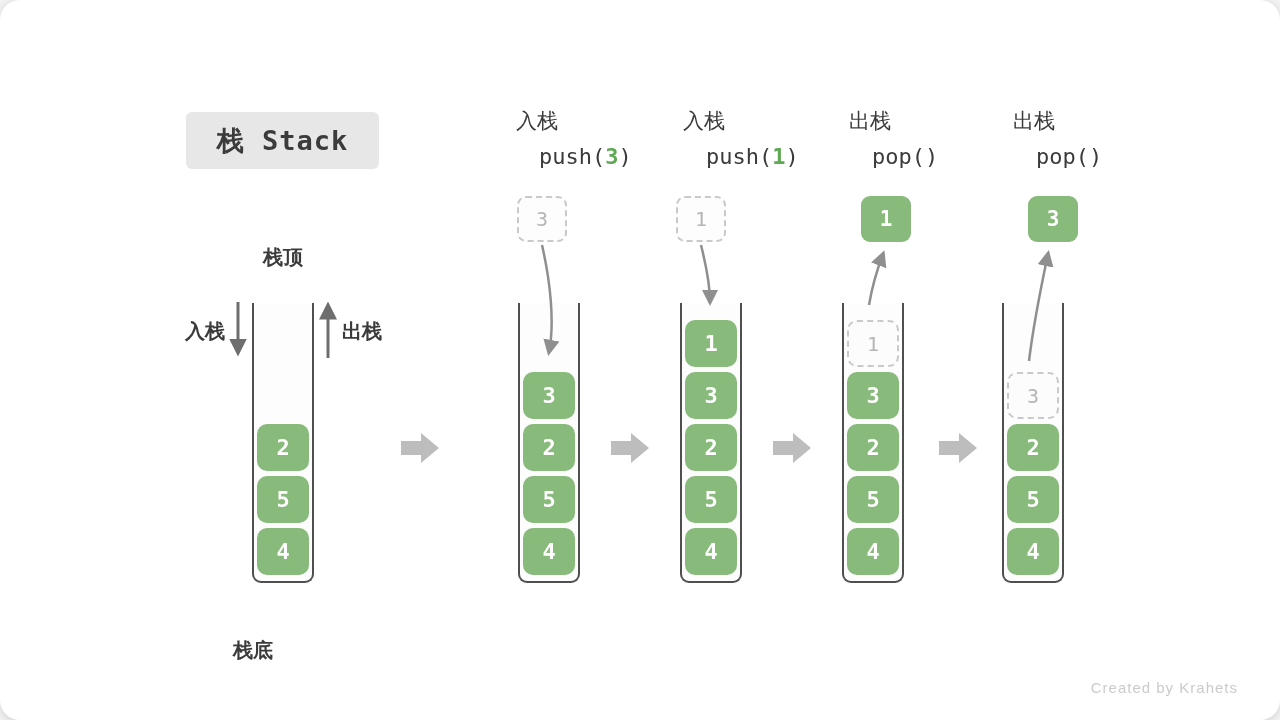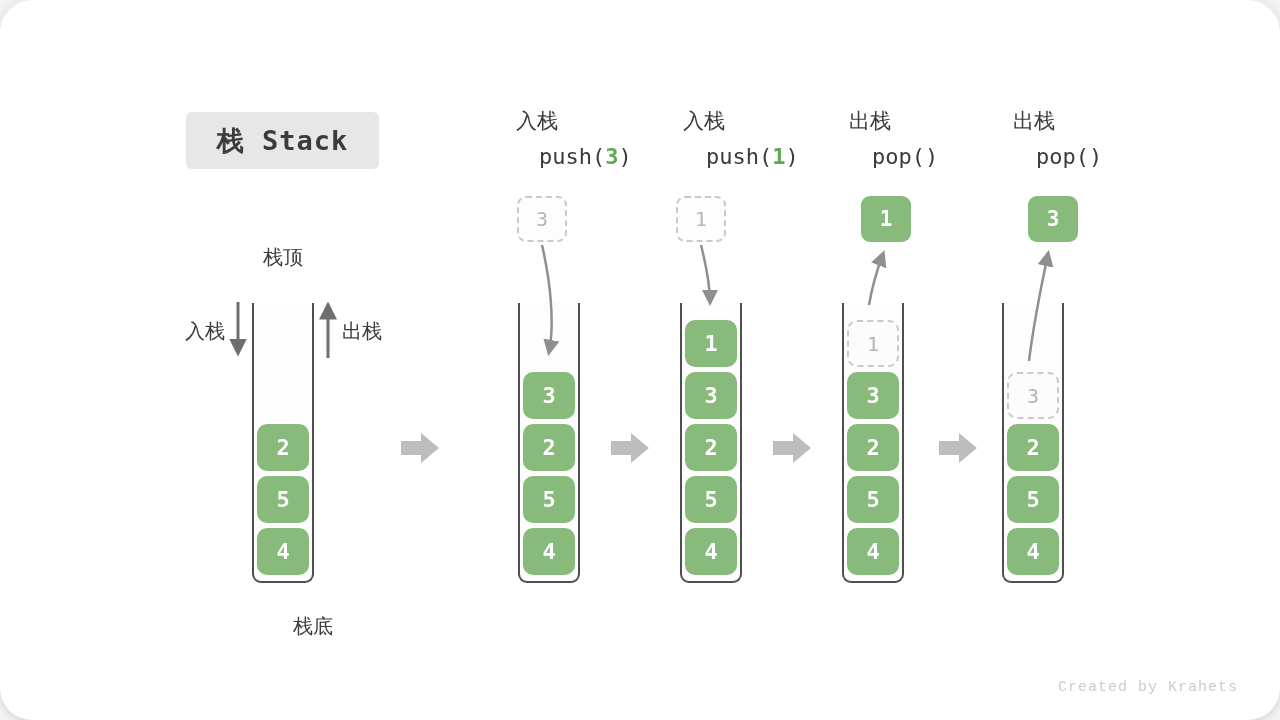--- a/index.html
+++ b/index.html
@@ -10,39 +10,39 @@
     --block-arrow-gray:#bdbdbd;
     --ghost-border:#c9c9c9;
     --ghost-text:#b5b5b5;
     --text-dark:#3b3b3b;
     --title-bg:#e7e7e7;
     --watermark-gray:#cbcbcb;
   }
   html,body{margin:0;padding:0;background:#f3f3f3;}
   .canvas{
     position:relative;width:1280px;height:720px;background:#ffffff;
-    border-radius:32px;box-shadow:0 2px 10px rgba(0,0,0,.14);
+    border-radius:20px;box-shadow:0 2px 10px rgba(0,0,0,.14);
     overflow:hidden;
     font-family:"Liberation Sans","DejaVu Sans",sans-serif;
     color:var(--text-dark);
   }
 
   
   .title-box{
     position:absolute;left:186px;top:112px;width:193px;height:57px;
     background:var(--title-bg);border-radius:6px;
     display:flex;align-items:center;justify-content:center;
     font-size:27px;font-weight:700;letter-spacing:1px;
     font-family:"DejaVu Sans Mono","DejaVu Sans",monospace;
   }
 
   
-  .legend{position:absolute;font-size:20px;font-weight:400;}
+  .legend{position:absolute;font-size:20px;font-weight:700;}
   .lg-top{left:233px;top:244px;width:100px;text-align:center;}
-  .lg-bottom{left:233px;top:613px;width:100px;text-align:right;}
+  .lg-bottom{left:233px;top:637px;width:100px;text-align:left;}
   .lg-push{left:160px;top:318px;width:65px;text-align:right;}
   .lg-pop{left:342px;top:318px;width:65px;text-align:left;}
 
   
   .beaker{
     position:absolute;top:303px;width:62px;height:280px;box-sizing:border-box;
     border-left:2.5px solid var(--wall-gray);
     border-right:2.5px solid var(--wall-gray);
     border-bottom:2.5px solid var(--wall-gray);
     border-radius:0 0 9px 9px;background:#fdfdfd;
@@ -84,21 +84,21 @@
   .float-box.solidy{
     background:var(--box-green);color:#fff;font-size:21px;font-weight:700;
   }
   .fb2{left:517px;} .fb3{left:676px;} .fb4{left:861px;} .fb5{left:1028px;}
 
   .overlay{position:absolute;left:0;top:0;pointer-events:none;}
 
   .watermark{
     position:absolute;right:42px;bottom:24px;font-size:15px;letter-spacing:1px;
     color:var(--watermark-gray);
-    font-family:Liberation Mono, monospace;
+    font-family:Liberation Sans, sans-serif;
   }
 </style>
 </head>
 <body>
 
 <div class="canvas">
 
   <div class="title-box">栈 Stack</div>
 
   <div class="legend lg-top">栈顶</div>

